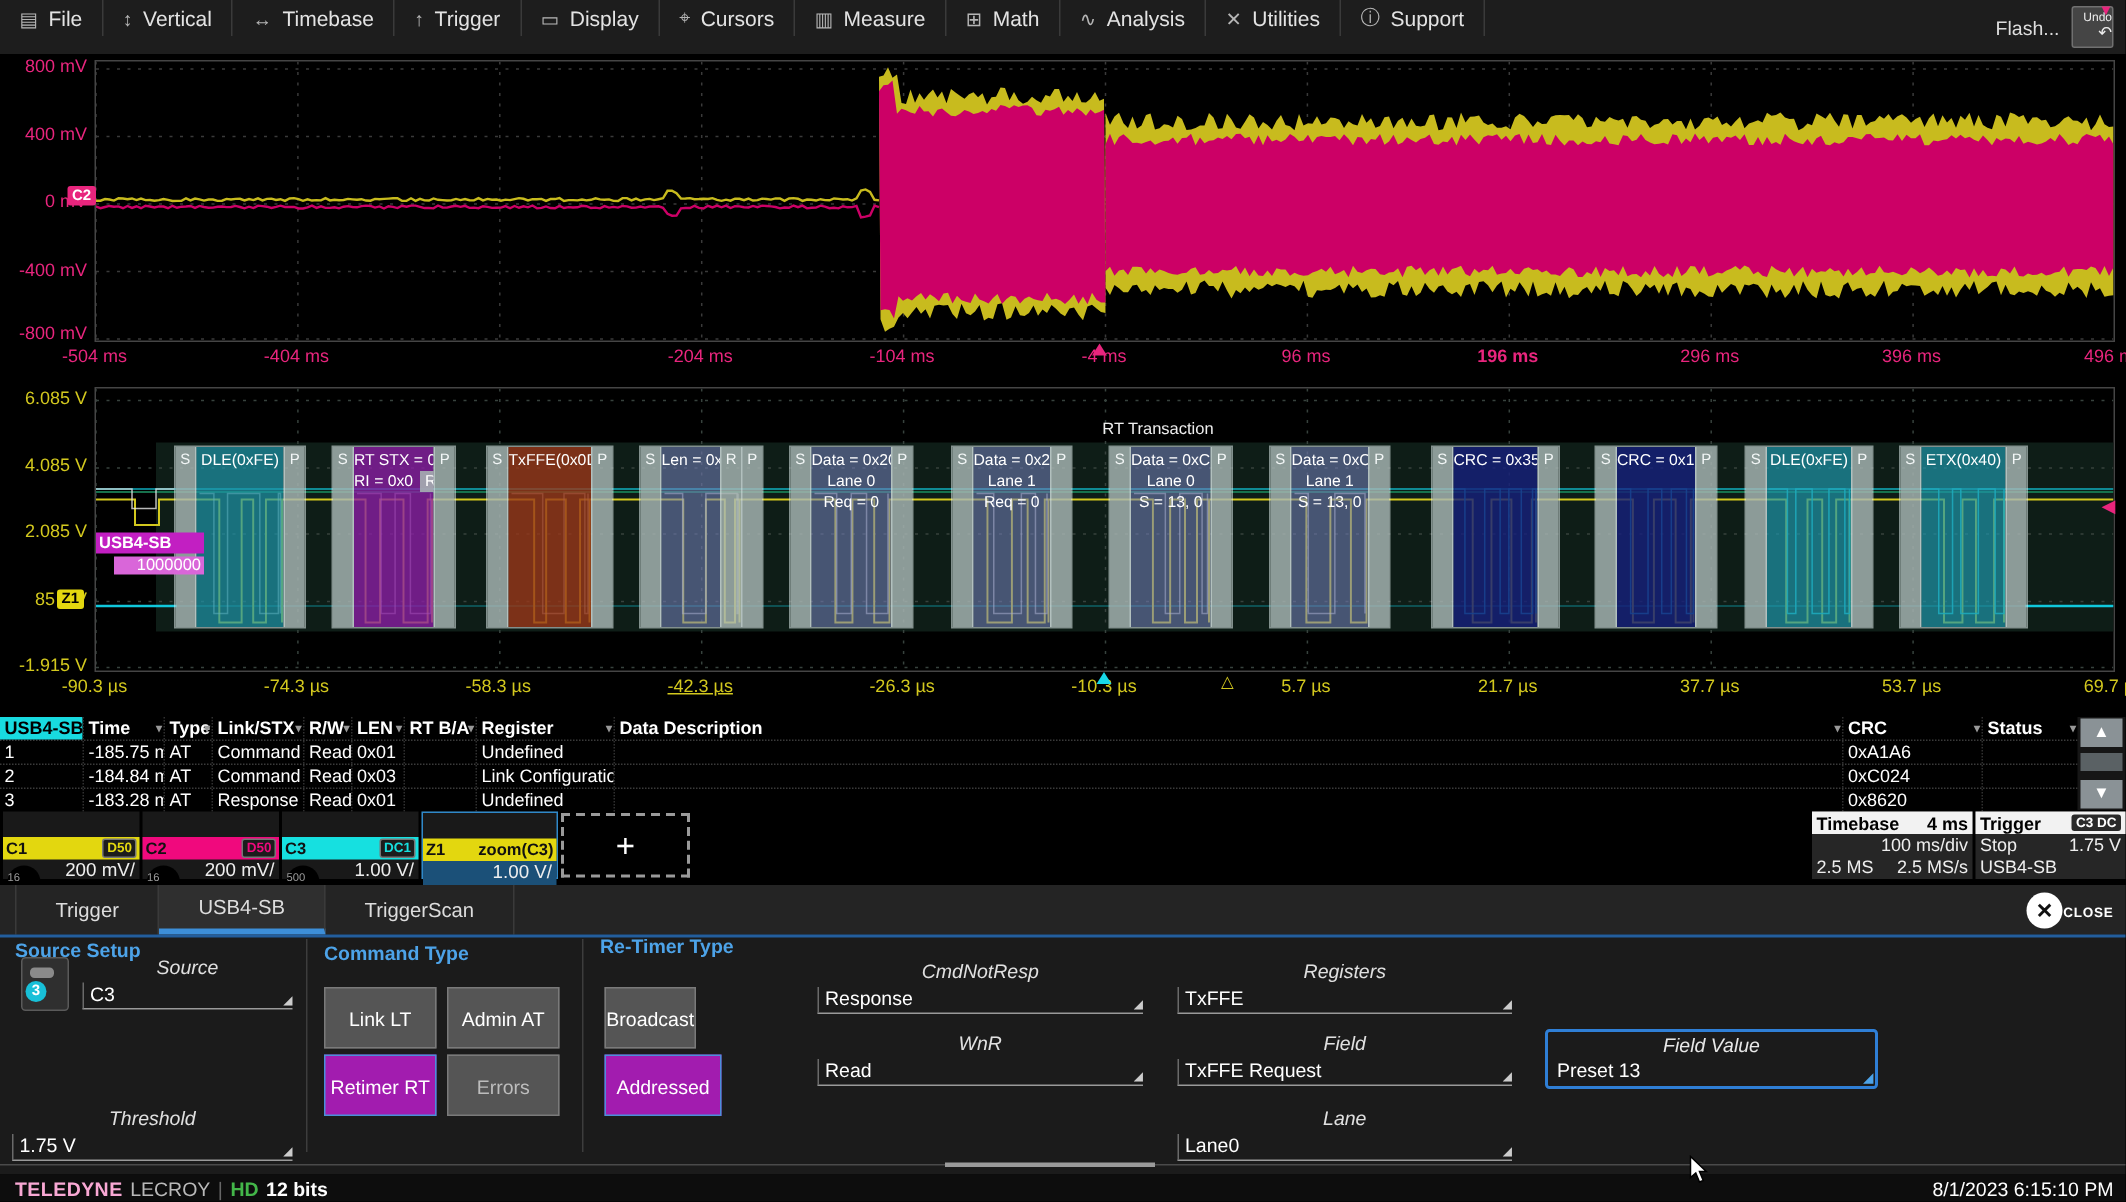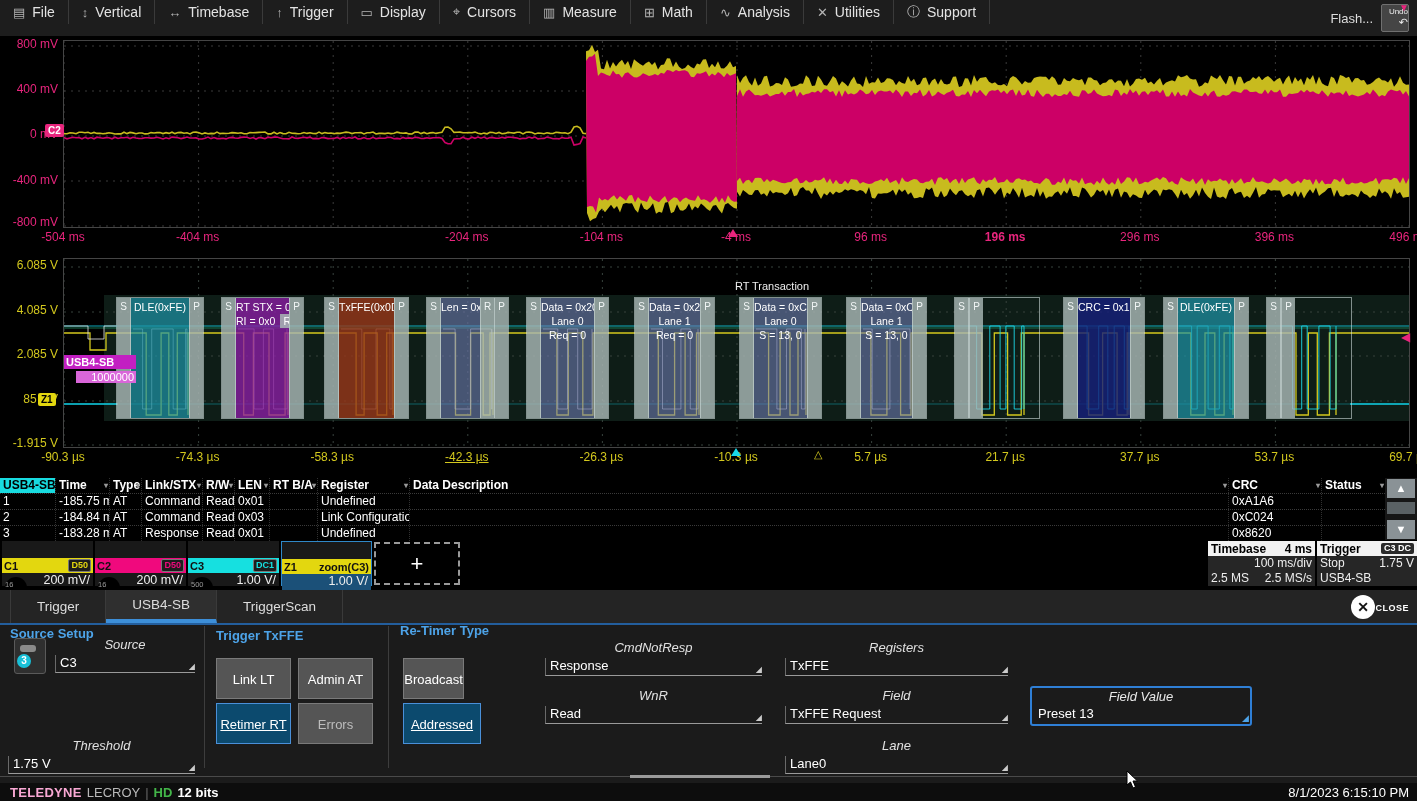--- a/index.html
+++ b/index.html
@@ -72,21 +72,21 @@
   #close-btn{position:absolute;right:42px;top:5px;width:24px;height:24px;border-radius:50%;background:#fff;color:#111;
     font-weight:bold;font-size:14px;text-align:center;line-height:24px;}
   #close-label{position:absolute;right:8px;top:13px;color:#fff;font-size:9px;font-weight:bold;letter-spacing:.5px;}
   .sec-title{position:absolute;color:#4da3e8;font-weight:bold;font-size:13px;}
   .vdiv{position:absolute;top:36px;height:142px;width:1px;background:#3d3d3d;}
   .dd-label{position:absolute;color:#e0e0e0;font-style:italic;font-size:13px;text-align:center;}
   .dd-value{position:absolute;color:#fff;font-size:13px;height:18px;line-height:16px;padding-left:4px;
     border-bottom:1px solid #9a9a9a;border-left:1px solid #6a6a6a;box-sizing:border-box;}
   .dd-corner{position:absolute;right:0;bottom:1px;font-size:8px;color:#ccc;line-height:8px;}
   .dbtn{position:absolute;background:#555;border:1px solid #7a7a7a;color:#fff;font-size:13px;text-align:center;box-sizing:border-box;}
-  .dbtn.sel{background:#0c4a6e;border:1px solid #4a90d9;text-decoration:underline;}
+  .dbtn.sel{background:#a21caf;border:1px solid #4a90d9;}
   .dbtn.dim{color:#bdbdbd;}
   #probe-btn{position:absolute;left:14px;top:48px;width:30px;height:34px;background:#2f2f2f;border:1px solid #5a5a5a;border-radius:3px;}
   #probe-pill{position:absolute;left:5px;top:6px;width:16px;height:7px;background:#8a8a8a;border-radius:3px;}
   #probe-badge{position:absolute;left:2px;top:15px;width:14px;height:14px;border-radius:50%;background:#18c0d8;color:#fff;
     font-size:10px;font-weight:bold;text-align:center;line-height:14px;}
   #fv-box{position:absolute;left:1030px;top:96px;width:222px;height:40px;border:2px solid #2f7fd6;border-radius:3px;box-sizing:border-box;}
   #fv-label{position:absolute;left:0;top:1px;width:100%;text-align:center;color:#e8e8e8;font-style:italic;font-size:13px;}
   #fv-value{position:absolute;left:6px;bottom:3px;color:#fff;font-size:13px;}
   #fv-corner{position:absolute;right:1px;bottom:1px;color:#4da3e8;font-size:9px;line-height:9px;}
   #drag-line{position:absolute;left:0;top:186px;width:1417px;height:1px;background:#4a4a4a;}
@@ -319,38 +319,44 @@
         <div class="btag s">S</div>
         <div class="bmid b-slate">
           <div>Data = 0xCD</div>
           <div>Lane 1</div>
           <div>S = 13, 0</div>
         </div>
         <div class="btag p">P</div>
       </div>
       <div class="bubble" style="left: 890px; width: 86px;">
         <div class="btag s">S</div>
+        <div class="bmid b-navy">
+          <div>CRC = 0x35</div>
+        </div>
         <div class="btag p">P</div>
       </div>
       <div class="bubble" style="left: 999px; width: 82px;">
         <div class="btag s">S</div>
         <div class="bmid b-navy">
           <div>CRC = 0x16</div>
         </div>
         <div class="btag p">P</div>
       </div>
       <div class="bubble" style="left: 1099px; width: 86px;">
         <div class="btag s">S</div>
         <div class="bmid b-teal">
           <div>DLE(0xFE)</div>
         </div>
         <div class="btag p">P</div>
       </div>
       <div class="bubble" style="left: 1202px; width: 86px;">
         <div class="btag s">S</div>
+        <div class="bmid b-teal">
+          <div>ETX(0x40)</div>
+        </div>
         <div class="btag p">P</div>
       </div>
     </div>
   <div id="usb-chip1">USB4-SB</div>
   <div id="usb-chip2">1000000</div>
 </div>
 <div class="chip" style="left:38px;top:393px;background:#e3d70f;color:#000;">Z1</div>
 <div class="abs" style="left:1401px;top:330px;color:#e8257d;font-size:12px;">◀</div>
 <div id="axis2x">
     <div class="xlab g2c" style="left: 63px; top: 450px; position: absolute;">-90.3 µs</div>
@@ -511,21 +517,21 @@
   <div id="tabline"></div>
   <div id="close-btn">✕</div>
   <div id="close-label">CLOSE</div>
 
   <div class="sec-title" style="left:10px;top:36px;">Source Setup</div>
   <div id="probe-btn">
     <div id="probe-pill"></div>
     <div id="probe-badge">3</div>
   </div>
 
-  <div class="sec-title" style="left:216px;top:38px;">Trigger TxFFE</div>
+  <div class="sec-title" style="left:216px;top:38px;">Command Type</div>
   <div class="sec-title" style="left:400px;top:33px;">Re-Timer Type</div>
 
   <div class="vdiv" style="left:204px;"></div>
   <div class="vdiv" style="left:388px;"></div>
 
   <div id="dlg-buttons">
       <div class="dbtn" style="left: 216px; top: 68px; width: 75px; height: 41px; line-height: 41px;">Link LT</div>
       <div class="dbtn" style="left: 298px; top: 68px; width: 75px; height: 41px; line-height: 41px;">Admin AT</div>
       <div class="dbtn sel" style="left: 216px; top: 113px; width: 75px; height: 41px; line-height: 41px;">Retimer RT</div>
       <div class="dbtn dim" style="left: 298px; top: 113px; width: 75px; height: 41px; line-height: 41px;">Errors</div>

